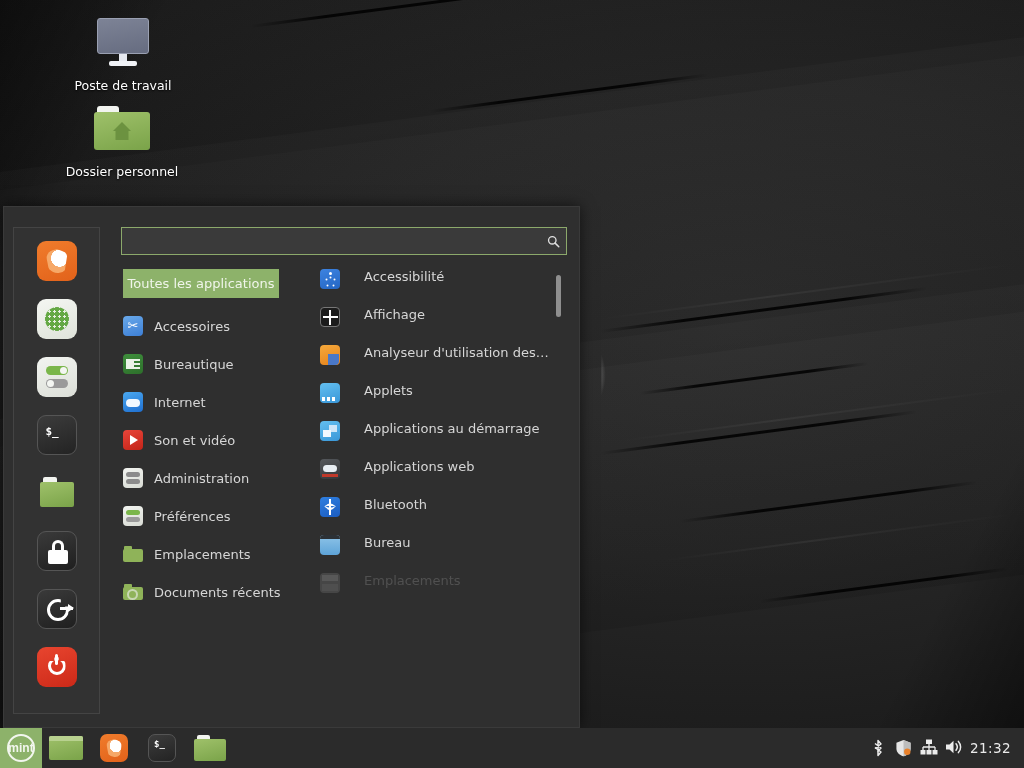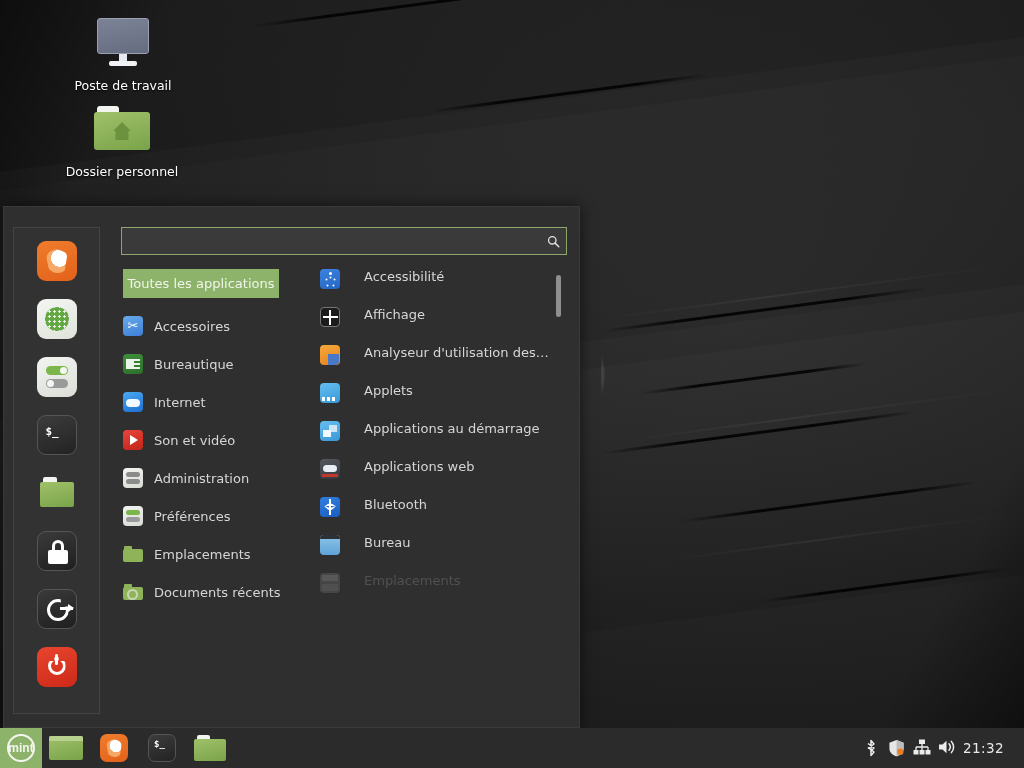--- a/index.html
+++ b/index.html
@@ -259,21 +259,21 @@
   .tb-win::after{ content:""; position:absolute; left:0; top:0; width:34px;height:5px;background:#b8d18f;border-radius:2px 2px 0 0;}
   .tb-win::before{ content:""; position:absolute; left:3px; top:1.5px; width:3px;height:3px;border-radius:50%;background:#6c8f45;}
   .tb-ff{ width:28px;height:28px;border-radius:7px; background:linear-gradient(160deg,#f07c2c,#e2621a); position:relative;}
   .tb-ff::after{ content:""; position:absolute; left:6px; top:5px; width:16px;height:18px;border-radius:50% 50% 45% 55%;
     background:radial-gradient(circle at 62% 38%, #fff 0 42%, #f6a867 43% 100%); clip-path:polygon(0 14%,52% 0,100% 18%,86% 100%,18% 100%);}
   .tb-term{ width:28px;height:28px;border-radius:7px; background:linear-gradient(160deg,#3c3c3c,#232323); border:1px solid #555; position:relative;}
   .tb-term span{ position:absolute; left:5px; top:4px; color:#fff; font-family:"DejaVu Sans Mono",monospace; font-size:9px; font-weight:bold;}
   .tb-folder{ width:32px;height:26px; position:relative;}
   .tb-folder .t{ position:absolute; left:3px; top:0; width:13px;height:5px;background:#f2f4f0;border-radius:2px 2px 0 0;}
   .tb-folder .b{ position:absolute; left:0; top:4px; width:32px;height:22px;background:linear-gradient(165deg,#9fc16a,#7aa349);border-radius:2px;}
-  #tray{ margin-left:auto; display:flex; align-items:center; gap:7px; padding-right:20px; }
+  #tray{ margin-left:auto; display:flex; align-items:center; gap:7px; padding-right:13px; }
   .tray-ico{ width:18px; height:18px; position:relative; color:#e8e8e8; }
   #clock{ color:#eaeaea; font-size:13.5px; letter-spacing:.4px; }
 </style>
 </head>
 <body>
 
 <div id="wallpaper">
   <div class="band" style="left:-200px;top:-60px;height:150px;"></div>
   <div class="band" style="left:-200px;top:170px;height:170px;"></div>
   <div class="band" style="left:-200px;top:420px;height:180px;"></div>

